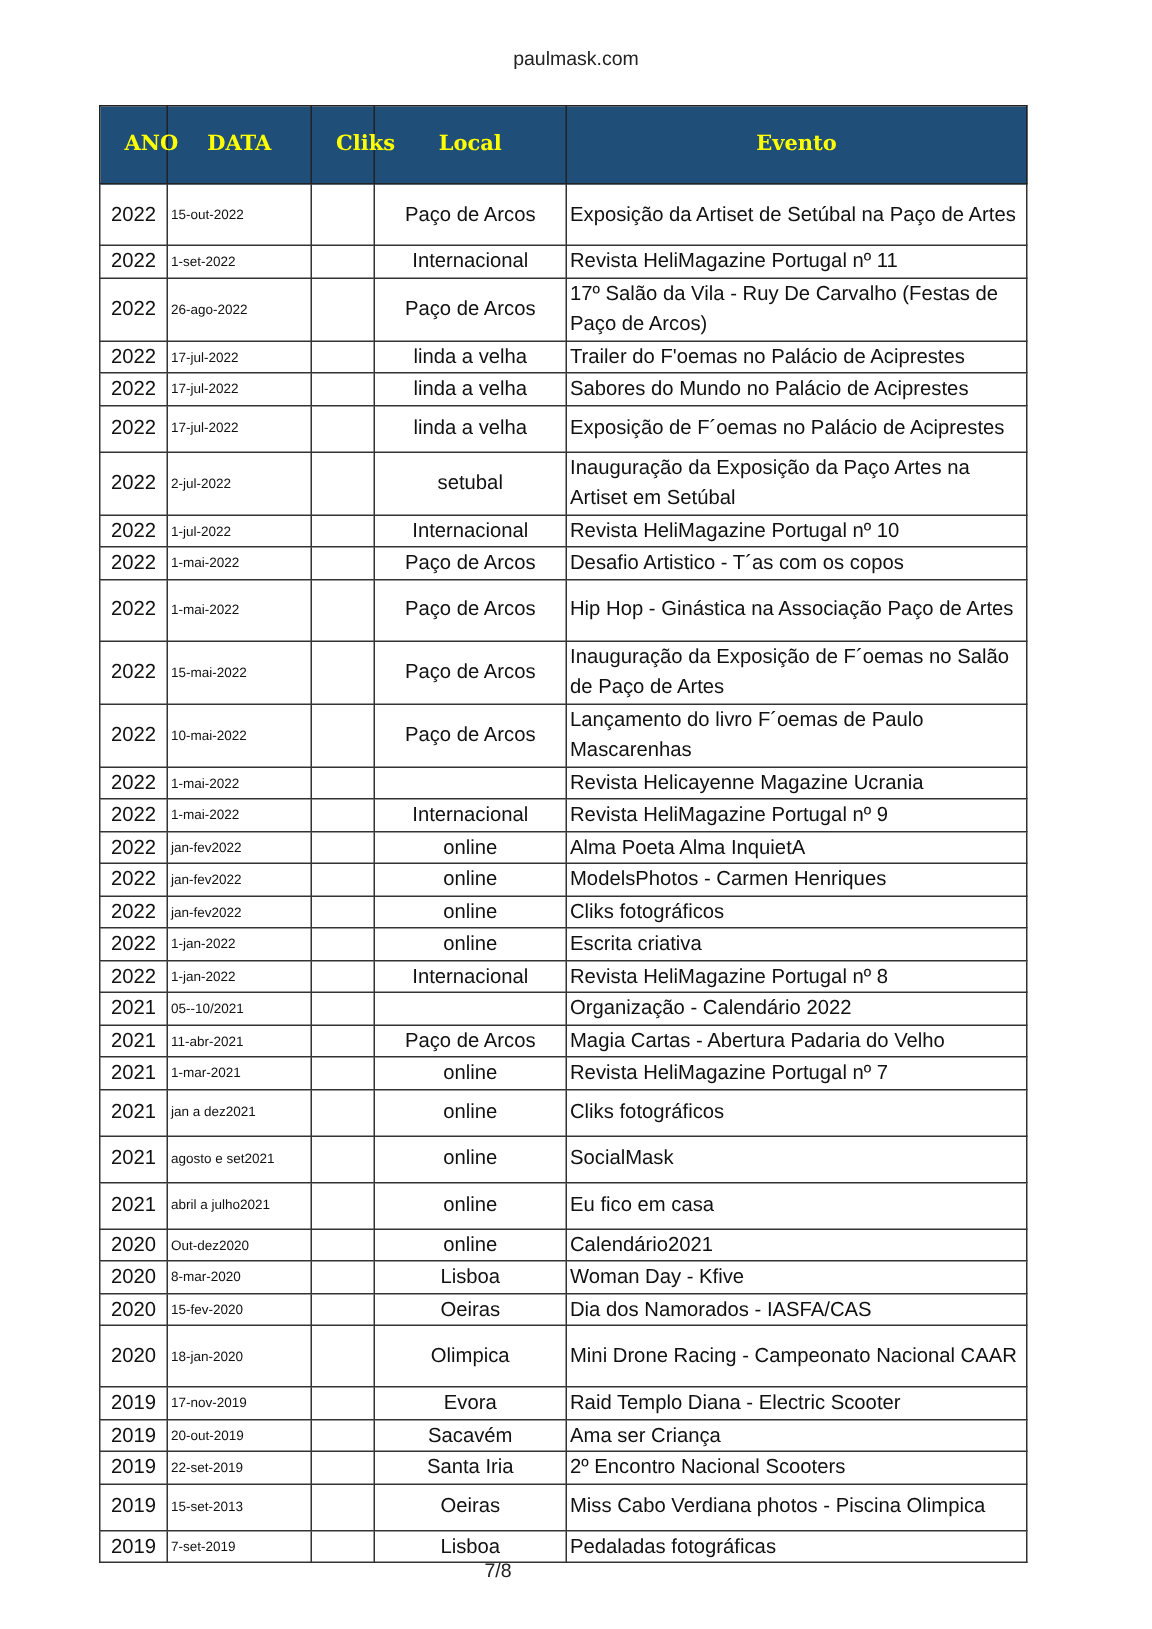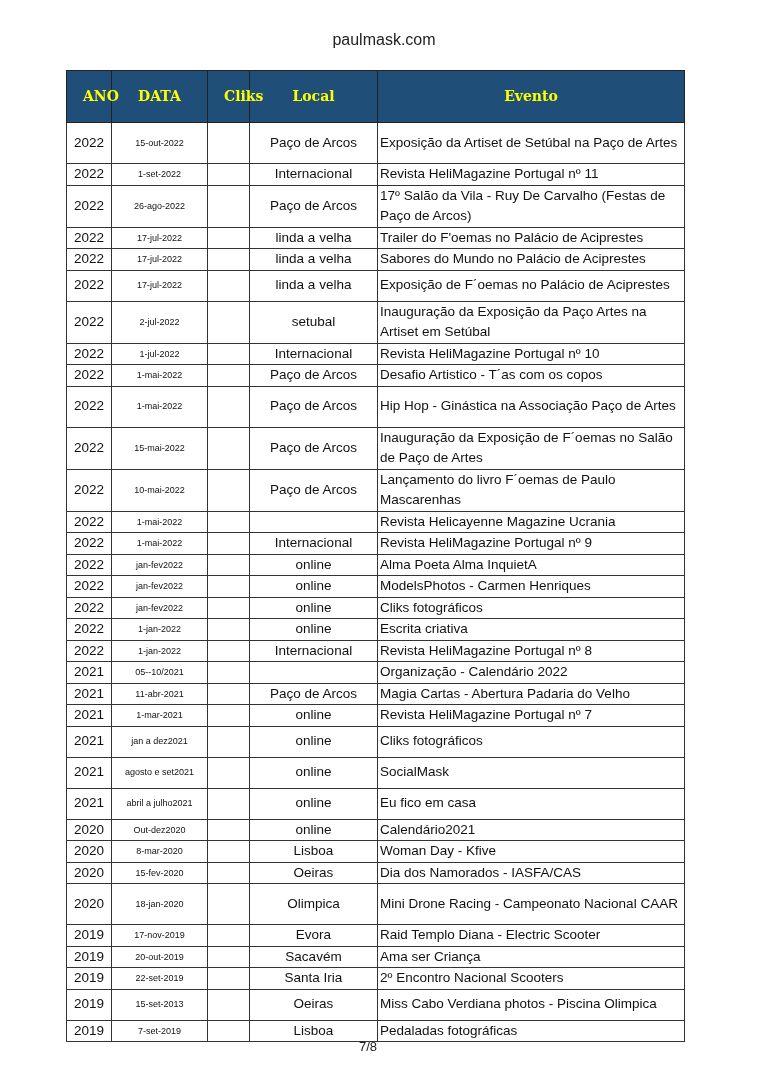--- a/index.html
+++ b/index.html
@@ -1,29 +1,29 @@
 <!DOCTYPE html>
 <html><head>
 <meta charset="utf-8">
 <style>
   html, body { margin: 0; padding: 0; background: #ffffff; }
   body { width: 768px; height: 1086px; position: relative; font-family: "Liberation Sans", "DejaVu Sans", sans-serif; color: #111; overflow: hidden; }
-  .site { position: absolute; top: 31px; left: 0; width: 768px; text-align: center; font-size: 16px; color: #222; }
-  .page-num { position: absolute; top: 1039px; left: 0; width: 664px; text-align: center; font-size: 13px; color: #222; padding-left: 36px; }
+  .site { position: absolute; top: 31px; left: 0; width: 768px; text-align: center; font-size: 13px; color: #222; }
+  .page-num { position: absolute; top: 1039px; left: 0; width: 664px; text-align: center; font-size: 13px; color: #222; }
   table.ev { position: absolute; top: 70px; left: 66px; border-collapse: collapse; table-layout: fixed; width: 618px; }
   table.ev col.c-ano { width: 45px; }
   table.ev col.c-data { width: 96px; }
   table.ev col.c-hora { width: 42px; }
   table.ev col.c-local { width: 128px; }
   table.ev col.c-evento { width: 307px; }
   table.ev th { background: #1f4e79; color: #ffff00; font-family: "DejaVu Serif", "Liberation Serif", serif; font-weight: bold; border: 1.5px solid #222; height: 19px; padding: 16px; font-size: 14px; line-height: 19px; }
   table.ev th.small { font-size: 14px; }
   table.ev td { border: 1.5px solid #333; padding: 0 2px; font-size: 13.5px; line-height: 20.5px; vertical-align: middle; }
   td.ano { text-align: center; }
-  td.data { text-align: center; font-size: 9px !important; }
+  td.data { font-size: 9px !important; }
   td.local { text-align: center; }
   td.evento { text-align: left; padding-left: 2px; }
   tr.h1 td { height: 19px; }
   tr.h2 td { height: 40px; }
   tr.h15 td { height: 30px; }
 </style>
 </head>
 <body>
 
 <div class="site">paulmask.com</div>

